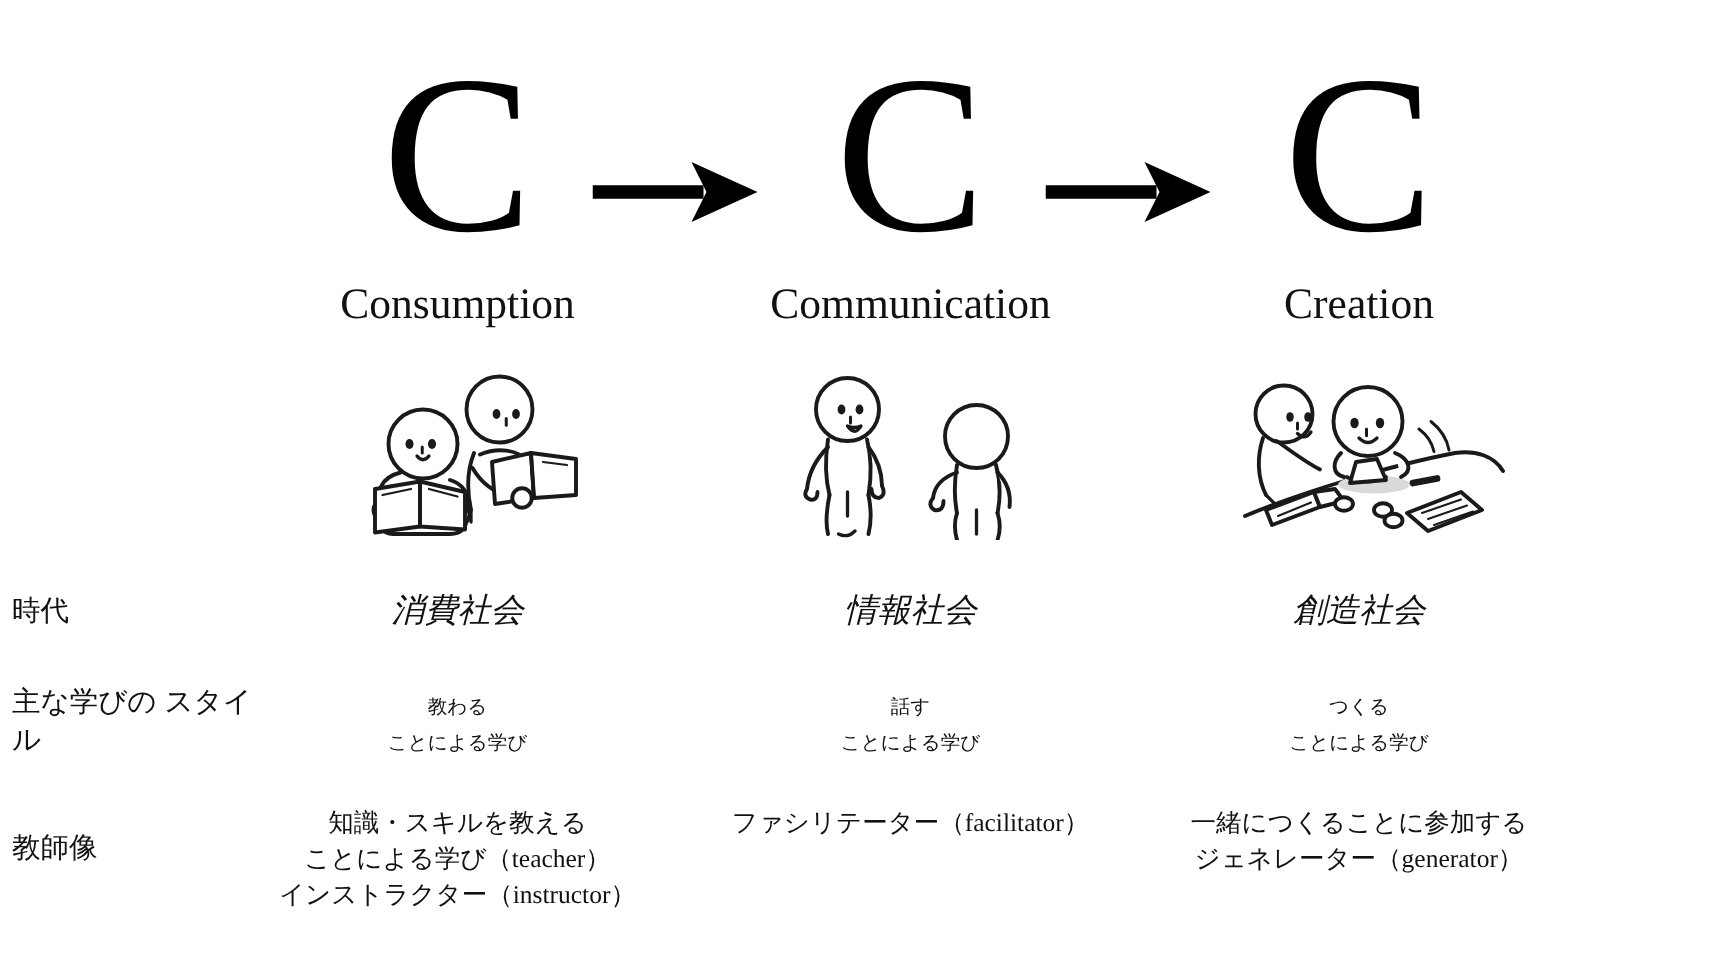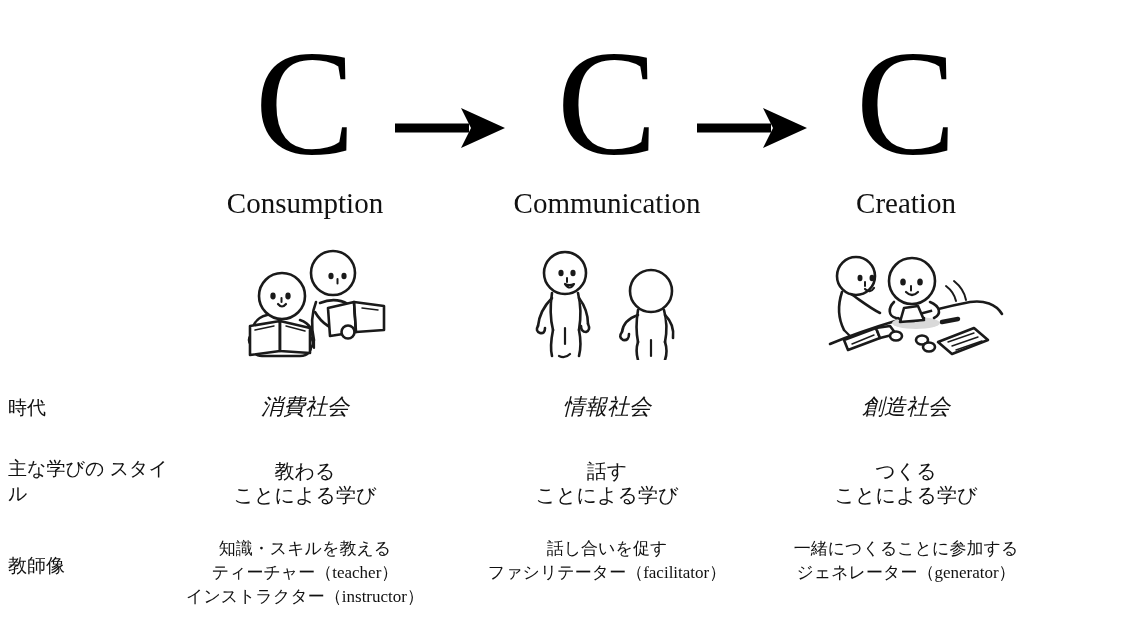--- a/index.html
+++ b/index.html
@@ -96,21 +96,21 @@
 
   
   .cell-era {
     font-size: 22px;
     line-height: 30px;
     top: 392px;
     font-style: italic;
   }
   
   .cell-style {
-    font-size: 20px;
+    font-size: 13px;
     line-height: 24px;
     top: 459px;
     text-align: center;
   }
   
   .cell-teacher {
     font-size: 17px;
     line-height: 24px;
     top: 537px;
     font-family: Liberation Serif, serif;
@@ -322,23 +322,22 @@
   <span class="line">話す</span>
   <span class="line">ことによる学び</span>
 </div>
 <div class="cell cell-style col-2">
   <span class="line">つくる</span>
   <span class="line">ことによる学び</span>
 </div>
 
 <div class="cell cell-teacher col-0">
   <span class="line">知識・スキルを教える</span>
-  <span class="line">ティーチャー（teacher）</span>
+  <span class="line">ことによる学び（teacher）</span>
   <span class="line">インストラクター（instructor）</span>
 </div>
 <div class="cell cell-teacher col-1">
-  <span class="line">話し合いを促す</span>
   <span class="line">ファシリテーター（facilitator）</span>
 </div>
 <div class="cell cell-teacher col-2">
   <span class="line">一緒につくることに参加する</span>
   <span class="line">ジェネレーター（generator）</span>
 </div>
 
 </body></html>

